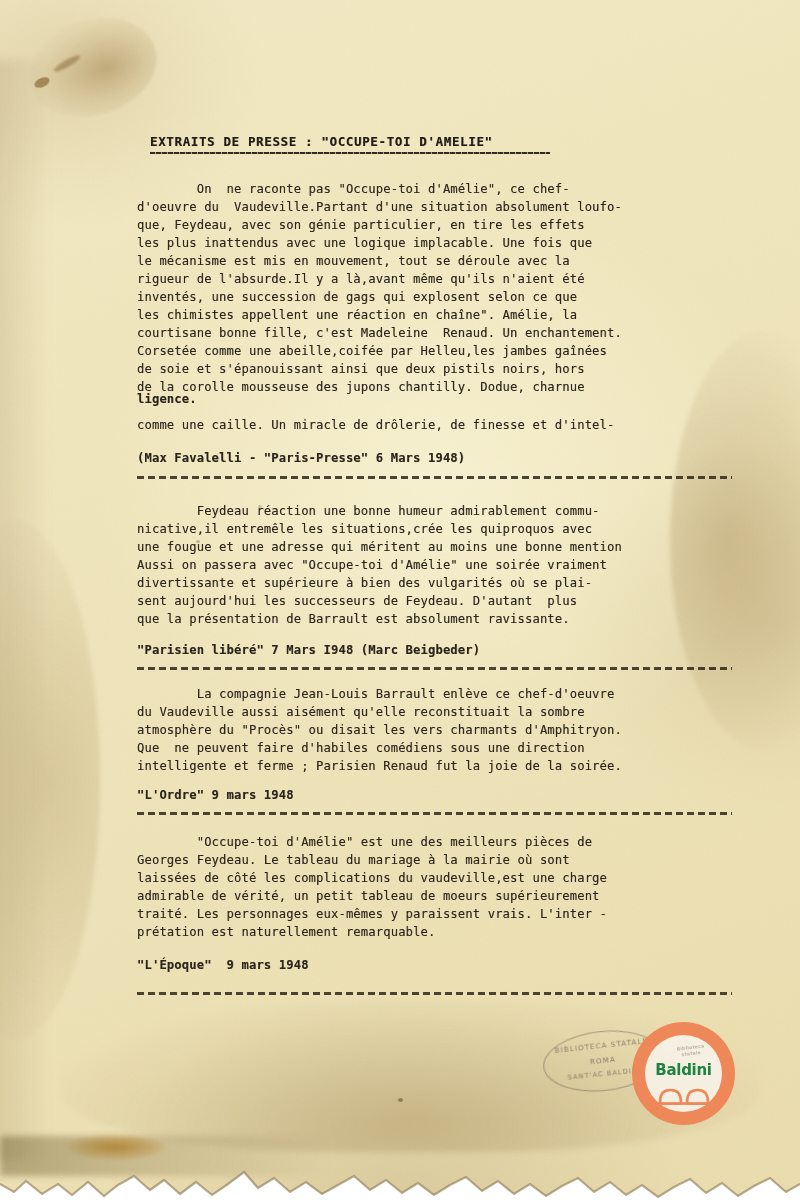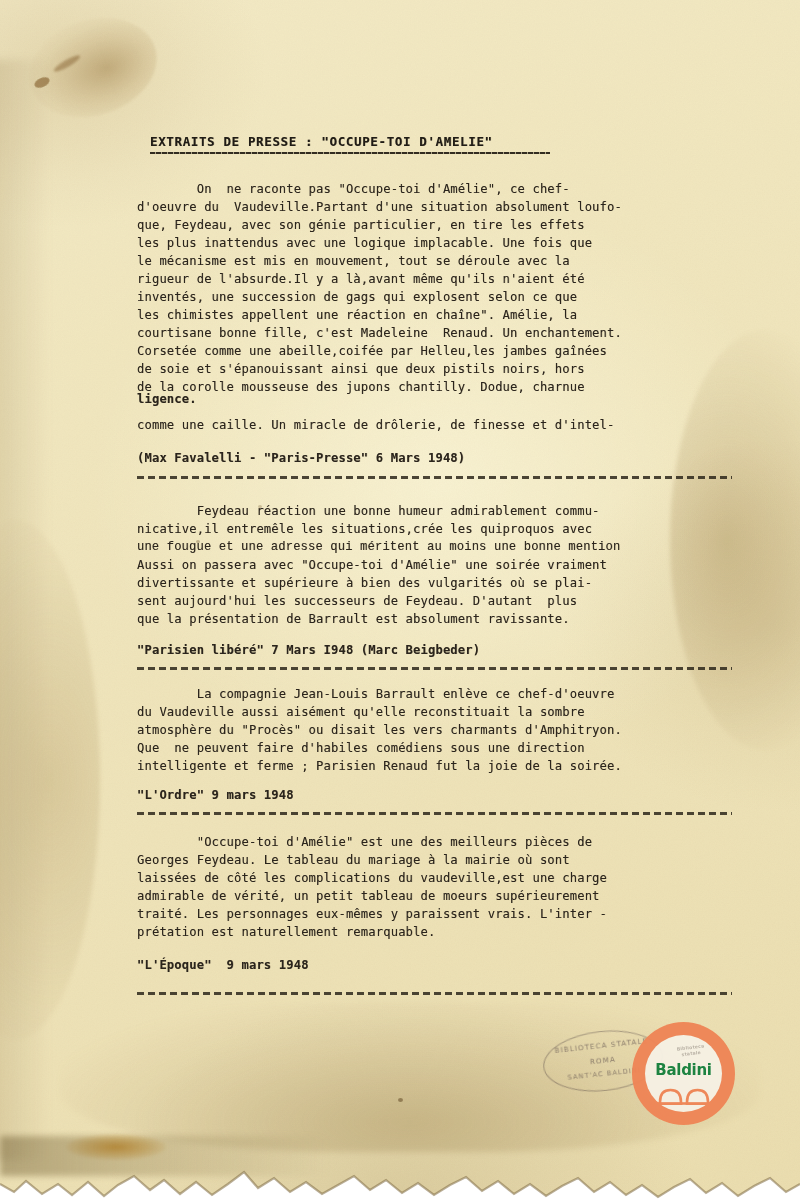--- a/index.html
+++ b/index.html
@@ -282,21 +282,21 @@
     <div class="tx para" id="s1l9" style="left:137px; top:345px;">Corsetée comme une abeille,coifée par Helleu,les jambes gaînées</div>
     <div class="tx para" id="s1l10" style="left:137px; top:363px;">de soie et s'épanouissant ainsi que deux pistils noirs, hors</div>
     <div class="tx para" id="s1l11" style="left:137px; top:381px;">de la corolle mousseuse des jupons chantilly. Dodue, charnue</div>
     <div class="tx para" id="s1l12" style="left:137px; top:419px;">comme une caille. Un miracle de drôlerie, de finesse et d'intel-</div>
     <div class="tx para" id="s1l13" style="left:137px; top:393px;font-weight:bold;">ligence.</div>
     <div class="tx attrib" id="s1at" style="left:137px; top:452px;">(Max Favalelli - "Paris-Presse" 6 Mars 1948)</div>
     <div class="rule" id="rule1" style="top:476px;"></div>
 
     <div class="tx para" id="s2l0" style="left:137px; top:505px;">        Feydeau réaction une bonne humeur admirablement commu-</div>
     <div class="tx para" id="s2l1" style="left:137px; top:523px;">nicative,il entremêle les situations,crée les quiproquos avec</div>
-    <div class="tx para" id="s2l2" style="left:137px; top:541px;font-family:Liberation Mono, monospace;">une fougue et une adresse qui méritent au moins une bonne mention</div>
+    <div class="tx para" id="s2l2" style="left:137px; top:541px;">une fougue et une adresse qui méritent au moins une bonne mention</div>
     <div class="tx para" id="s2l3" style="left:137px; top:559px;">Aussi on passera avec "Occupe-toi d'Amélie" une soirée vraiment</div>
     <div class="tx para" id="s2l4" style="left:137px; top:577px;">divertissante et supérieure à bien des vulgarités où se plai-</div>
     <div class="tx para" id="s2l5" style="left:137px; top:595px;">sent aujourd'hui les successeurs de Feydeau. D'autant  plus</div>
     <div class="tx para" id="s2l6" style="left:137px; top:613px;">que la présentation de Barrault est absolument ravissante.</div>
     <div class="tx attrib" id="s2at" style="left:137px; top:644px;">"Parisien libéré" 7 Mars I948 (Marc Beigbeder)</div>
     <div class="rule" id="rule2" style="top:667px;"></div>
 
     <div class="tx para" id="s3l0" style="left:137px; top:688px;">        La compagnie Jean-Louis Barrault enlève ce chef-d'oeuvre</div>
     <div class="tx para" id="s3l1" style="left:137px; top:706px;">du Vaudeville aussi aisément qu'elle reconstituait la sombre</div>
     <div class="tx para" id="s3l2" style="left:137px; top:724px;">atmosphère du "Procès" ou disait les vers charmants d'Amphitryon.</div>

